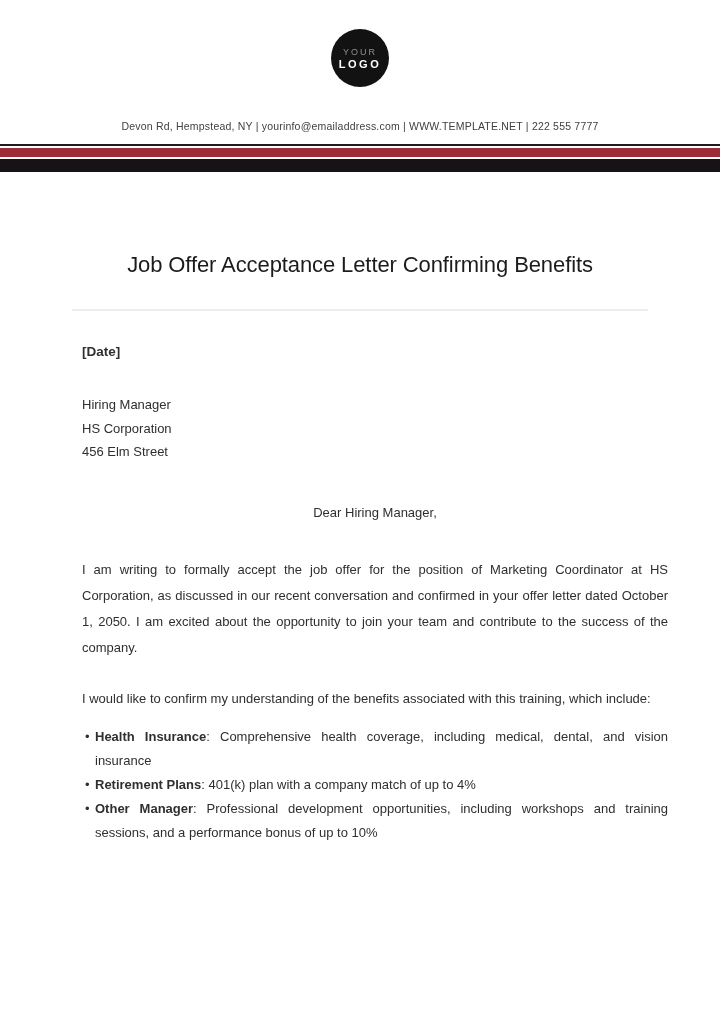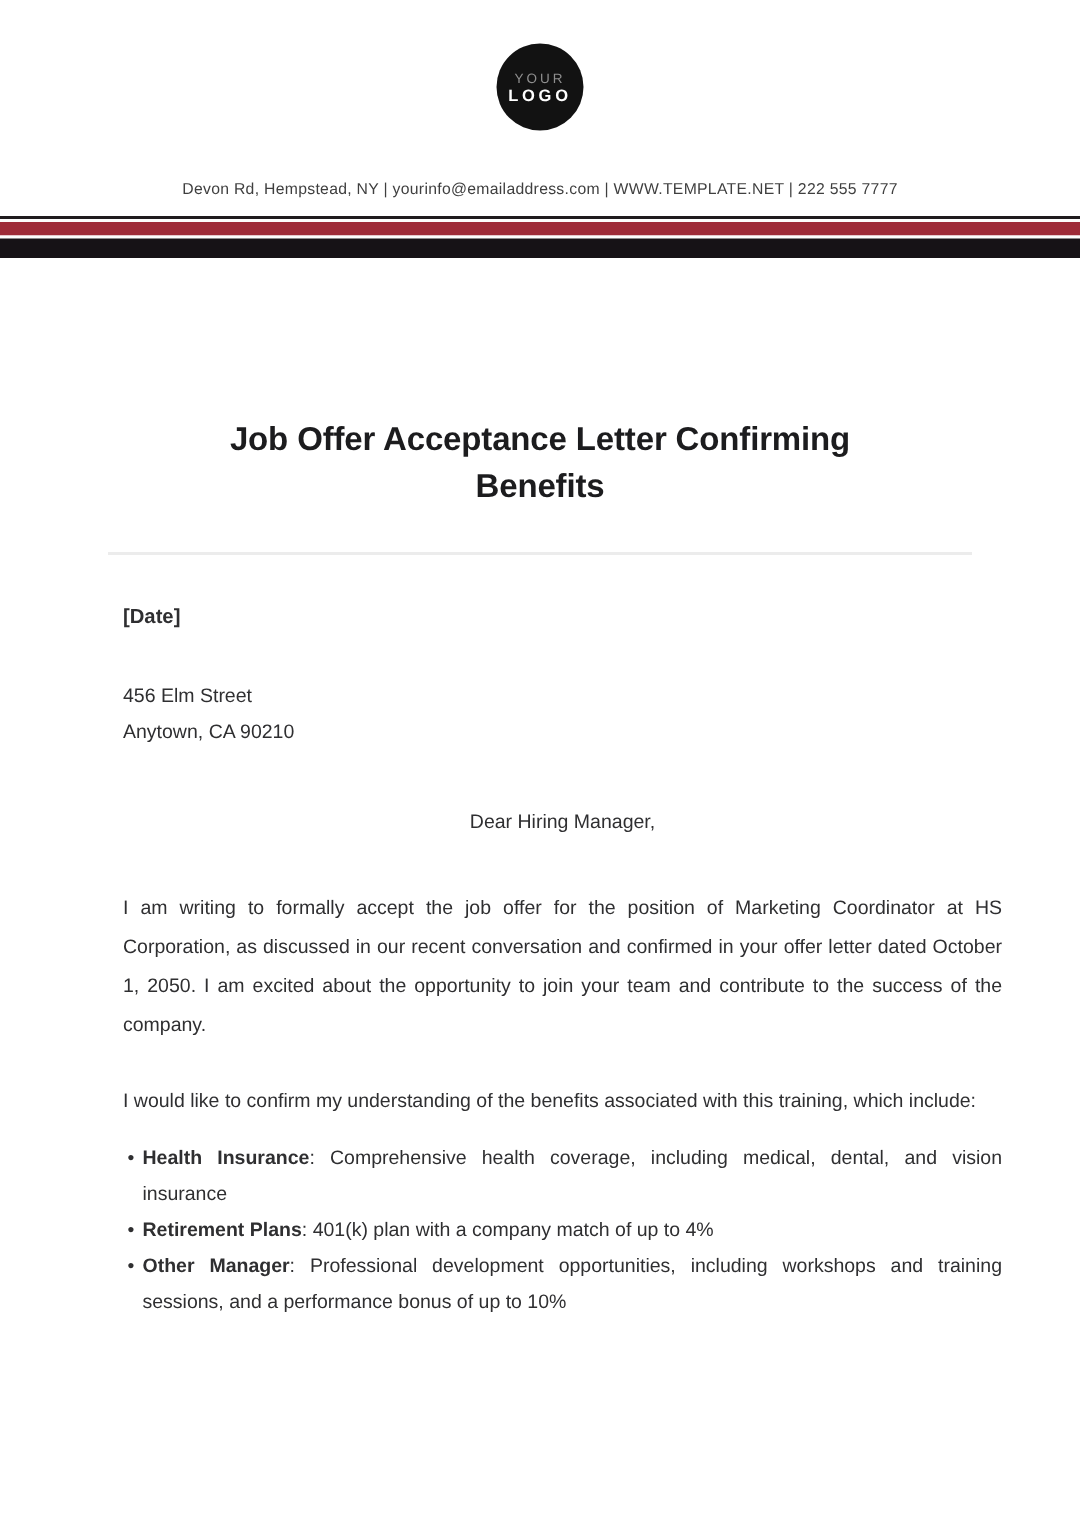--- a/index.html
+++ b/index.html
@@ -28,22 +28,22 @@
 
   
   .stripe { margin-top: 11px; }
   .s-thin  { height: 2px;  background: #1f1b1e; }
   .s-gap   { height: 2px;  background: #fcfcfc; }
   .s-red   { height: 9px;  background: #9e2b38; }
   .s-black { height: 13px; background: #161216; }
 
   
   .title {
-    margin: 105px auto 0; max-width: 500px;
-    text-align: center; font-size: 22px; font-weight: 700;
+    margin: 77px auto 0; max-width: 500px;
+    text-align: center; font-size: 22px; font-weight: 400;
     line-height: 31px; color: #1c1c1e; letter-spacing: -0.1px;
   }
   .divider { height: 2px; background: #ececec; margin: 29px 72px 0; }
 
   
   .content { padding: 0 52px 0 82px; font-size: 13px; }
   .date-line { margin-top: 33px; font-weight: 700; font-size: 13.5px; line-height: 15px; }
   .address { margin-top: 34px; line-height: 23.5px; }
   .salutation { margin-top: 41px; line-height: 15px; text-align: center; }
   .para { text-align: justify; line-height: 26px; }
@@ -80,22 +80,23 @@
 
   <h1 class="title">Job Offer Acceptance Letter Confirming Benefits</h1>
 
   <div class="divider"></div>
 
   <div class="content">
 
     <div class="date-line">[Date]</div>
 
     <div class="address">
+      <div>Hiring Manager</div>
+      <div>HS Corporation</div>
       <div>456 Elm Street</div>
-      <div>Anytown, CA 90210</div>
     </div>
 
     <div class="salutation">Dear Hiring Manager,</div>
 
     <p class="para p1">I am writing to formally accept the job offer for the position of Marketing Coordinator at HS Corporation, as discussed in our recent conversation and confirmed in your offer letter dated October 1, 2050. I am excited about the opportunity to join your team and contribute to the success of the company.</p>
 
     <p class="para p2">I would like to confirm my understanding of the benefits associated with this training, which include:</p>
 
     <ul class="benefits">
       <li><span class="benefit-label">Health Insurance</span><span>: </span><span>Comprehensive health coverage, including medical, dental, and vision insurance</span></li>

